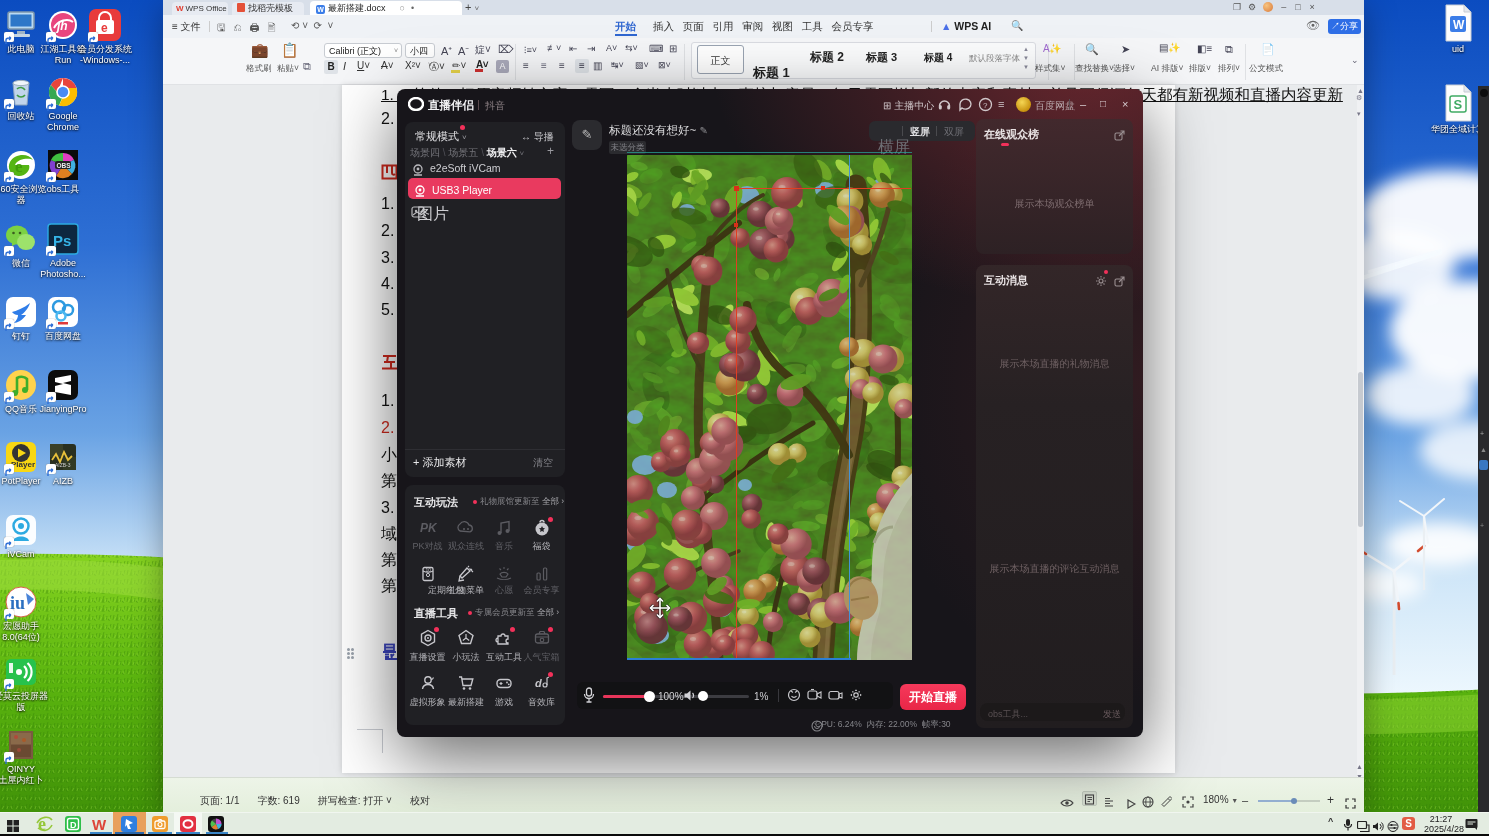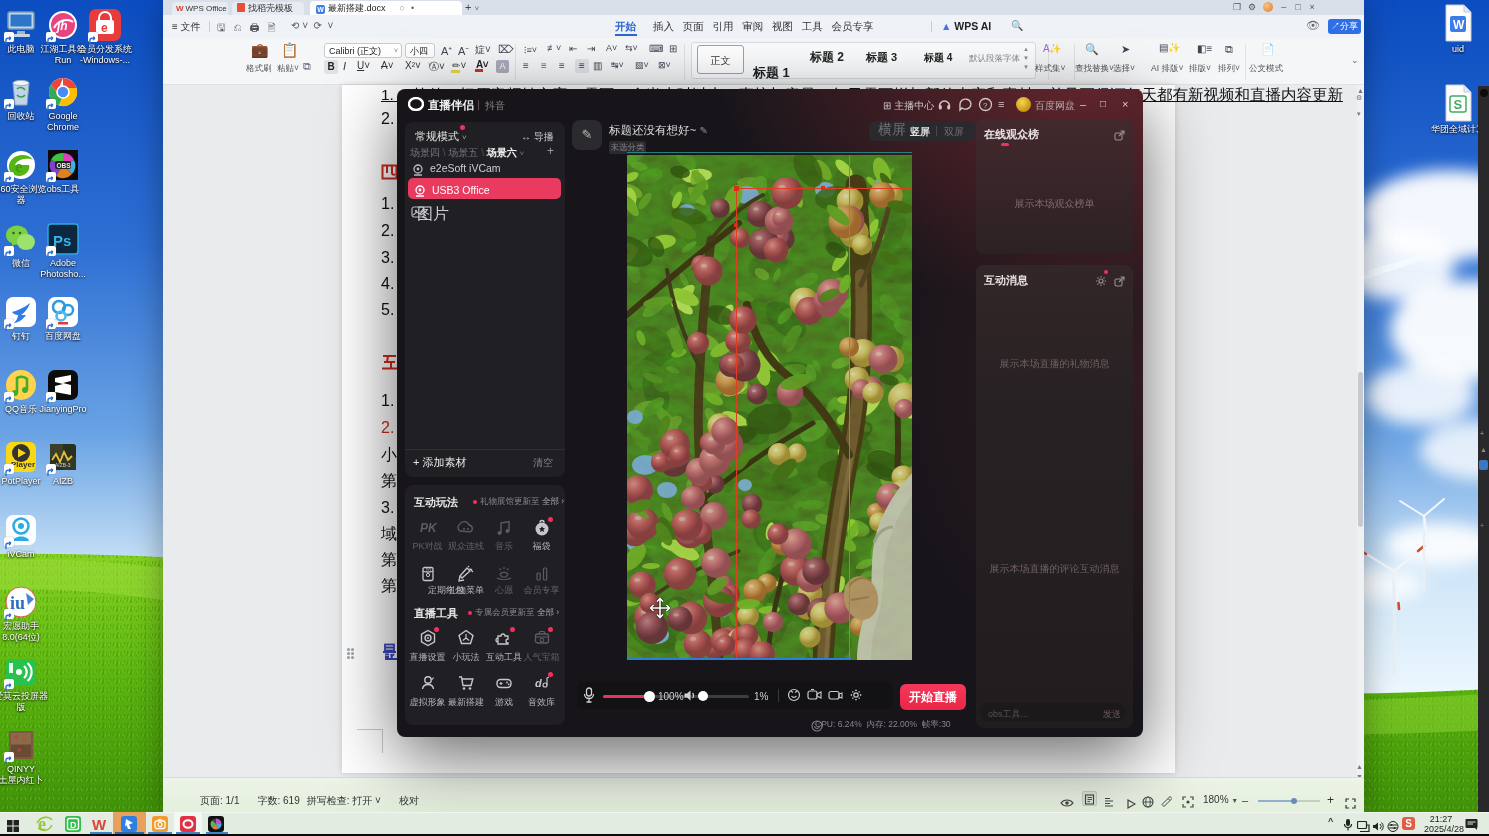--- a/index.html
+++ b/index.html
@@ -413,21 +413,21 @@
     <i style="background:#9aa2ac;border-radius:50%"></i>
     <i style="background:#9aa2ac;border-radius:50%"></i>
     <i style="background:#9aa2ac;border-radius:50%"></i>
     <i style="background:#9aa2ac;border-radius:50%"></i>
     <i style="background:#9aa2ac;border-radius:50%"></i>
     <i style="background:#9aa2ac;border-radius:50%"></i>
   </div>
 <div class="ab" style="left:357px;top:729px;width:25px;height:1px;background:#c9ccd2"></div>
 <div class="ab" style="left:382px;top:729px;width:1px;height:24px;background:#c9ccd2"></div>
 <div class="ab" style="left:163px;top:777px;width:1201px;height:35px;background:linear-gradient(#edf4e8,#e4efdc);border-top:1px solid #d5dcd2"></div>
-<div class="ab" style="left:200px;top:794px;font-size:10px;color:#333">页面: 1/1<span style="margin-left:18px">字数: 619</span><span style="margin-left:7px">拼写检查: 打开 ˅</span><span style="margin-left:18px">校对</span></div>
+<div class="ab" style="left:200px;top:794px;font-size:10px;color:#333">页面: 1/1<span style="margin-left:18px">字数: 619</span><span style="margin-left:18px">拼写检查: 打开 ˅</span><span style="margin-left:18px">校对</span></div>
 <div class="ab" style="left:1060px;top:794px;width:14px;height:10px"><svg width="14" height="10">
       <path d="M1,5 C4,1 10,1 13,5 C10,9 4,9 1,5 Z" fill="none" stroke="#444" stroke-width="1.2"></path>
       <circle cx="7" cy="5" r="1.8" fill="#444"></circle>
     </svg></div>
 <div class="ab" style="left:1082px;top:791px;width:15px;height:15px;background:#dbe3d6;border:1px solid #c3ccc0;border-radius:2px"><svg width="13" height="13">
       <rect x="2.5" y="2" width="8" height="9" fill="none" stroke="#444" stroke-width="1.1"></rect>
       <path d="M4.5,4.5 L9,4.5 M4.5,6.5 L9,6.5 M4.5,8.5 L7,8.5" stroke="#444" stroke-width="0.9"></path>
     </svg></div>
 <div class="ab" style="left:1104px;top:794px;width:13px;height:11px"><svg width="13" height="11">
       <path d="M1,1.5 L6,1.5 M1,4 L9,4 M1,6.5 L6,6.5 M1,9 L9,9" stroke="#444" stroke-width="1.2"></path>
@@ -506,21 +506,21 @@
         <circle cx="7" cy="5" r="1.4" fill="#b9b9bd"></circle>
         <path d="M3,11 L11,11" stroke="#b9b9bd" stroke-width="1.3"></path>
       </svg></div>
  <div class="ab" style="left:33px;top:73px;font-size:10.5px;color:#cdcdd1">e2eSoft iVCam</div>
  <div class="ab" style="left:11px;top:89px;width:153px;height:21px;background:#e93a5f;border-radius:5px"></div>
  <div class="ab" style="left:16px;top:94px;width:14px;height:12px"><svg width="14" height="12">
         <circle cx="7" cy="5" r="4" fill="none" stroke="#fff" stroke-width="1.3"></circle>
         <circle cx="7" cy="5" r="1.4" fill="#fff"></circle>
         <path d="M3,11 L11,11" stroke="#fff" stroke-width="1.3"></path>
       </svg></div>
- <div class="ab" style="left:35px;top:95px;font-size:10.5px;color:#fff">USB3 Office</div>
+ <div class="ab" style="left:35px;top:95px;font-size:10.5px;color:#fff">USB3 Player</div>
  <div class="ab" style="left:14px;top:115px;width:14px;height:12px"><svg width="14" height="12">
         <rect x="1" y="1" width="12" height="10" rx="2" fill="none" stroke="#b9b9bd" stroke-width="1.2"></rect>
         <circle cx="5" cy="5" r="1.2" fill="#b9b9bd"></circle>
         <path d="M2,9 L6,6 L9,8 L12,5" stroke="#b9b9bd" stroke-width="1.1" fill="none"></path>
       </svg></div>
  <div class="ab" style="left:20px;top:115px;font-size:16px;color:#cdcdd1">图片</div>
  <div class="ab" style="left:8px;top:360px;width:160px;height:1px;background:#2e2e33"></div>
  <div class="ab" style="left:16px;top:366px;font-size:11px;color:#e8e8ea">+ 添加素材</div>
  <div class="ab" style="left:136px;top:367px;font-size:10px;color:#808086">清空</div>
 
@@ -625,21 +625,21 @@
         <text x="2" y="13" font-size="11" font-style="italic" font-weight="bold" fill="#c6c6cb">d</text>
         <circle cx="12" cy="11" r="2" fill="none" stroke="#c6c6cb" stroke-width="1.2"></circle>
         <path d="M14,11 L14,4 L16,3" stroke="#c6c6cb" stroke-width="1.2" fill="none"></path>
       </svg></div>
     <div class="ab" style="left:150.5px;top:583px;width:5px;height:5px;border-radius:50%;background:#f2315a"></div>
     <div class="ab" style="left:119.5px;top:607px;width:50px;text-align:center;font-size:9px;color:#b4b4b9;white-space:nowrap">音效库</div>
  <div class="ab" style="left:175px;top:31px;width:30px;height:30px;background:#2b2b2f;border-radius:8px;text-align:center;line-height:30px;font-size:13px;color:#bbb">✎</div>
  <div class="ab" style="left:212px;top:34px;font-size:11.5px;color:#dcdcde">标题还没有想好~ <span style="font-size:10px;color:#8a8a8e">✎</span></div>
  <div class="ab" style="left:212px;top:52px;width:37px;height:13px;background:#2b2b2f;border-radius:2px;font-size:8.5px;color:#808086;text-align:center;line-height:13px">未选分类</div>
  <div class="ab" style="left:472px;top:32px;width:106px;height:20px;background:#2a2a2e;border-radius:6px"></div>
- <div class="ab" style="left:481px;top:32px;font-size:14px;color:#6d6d73">横屏</div>
+ <div class="ab" style="left:481px;top:48px;font-size:16px;color:#6d6d73">横屏</div>
  <div class="ab" style="left:505px;top:37px;width:1px;height:10px;background:#4a4a4e"></div>
  <div class="ab" style="left:513px;top:36px;font-size:10px;color:#e0e0e3;font-weight:bold">竖屏</div>
  <div class="ab" style="left:539px;top:37px;width:1px;height:10px;background:#4a4a4e"></div>
  <div class="ab" style="left:547px;top:36px;font-size:10px;color:#6d6d73">双屏</div>
 <div class="ab" style="left:230px;top:66px;width:285px;height:505px;overflow:hidden">
 <svg width="285" height="505" viewBox="0 0 285 505">
 <defs>
 <radialGradient id="fr" cx="0.35" cy="0.3">
             <stop offset="0" stop-color="#e89595"></stop>
             <stop offset="0.5" stop-color="#cd5866"></stop>

